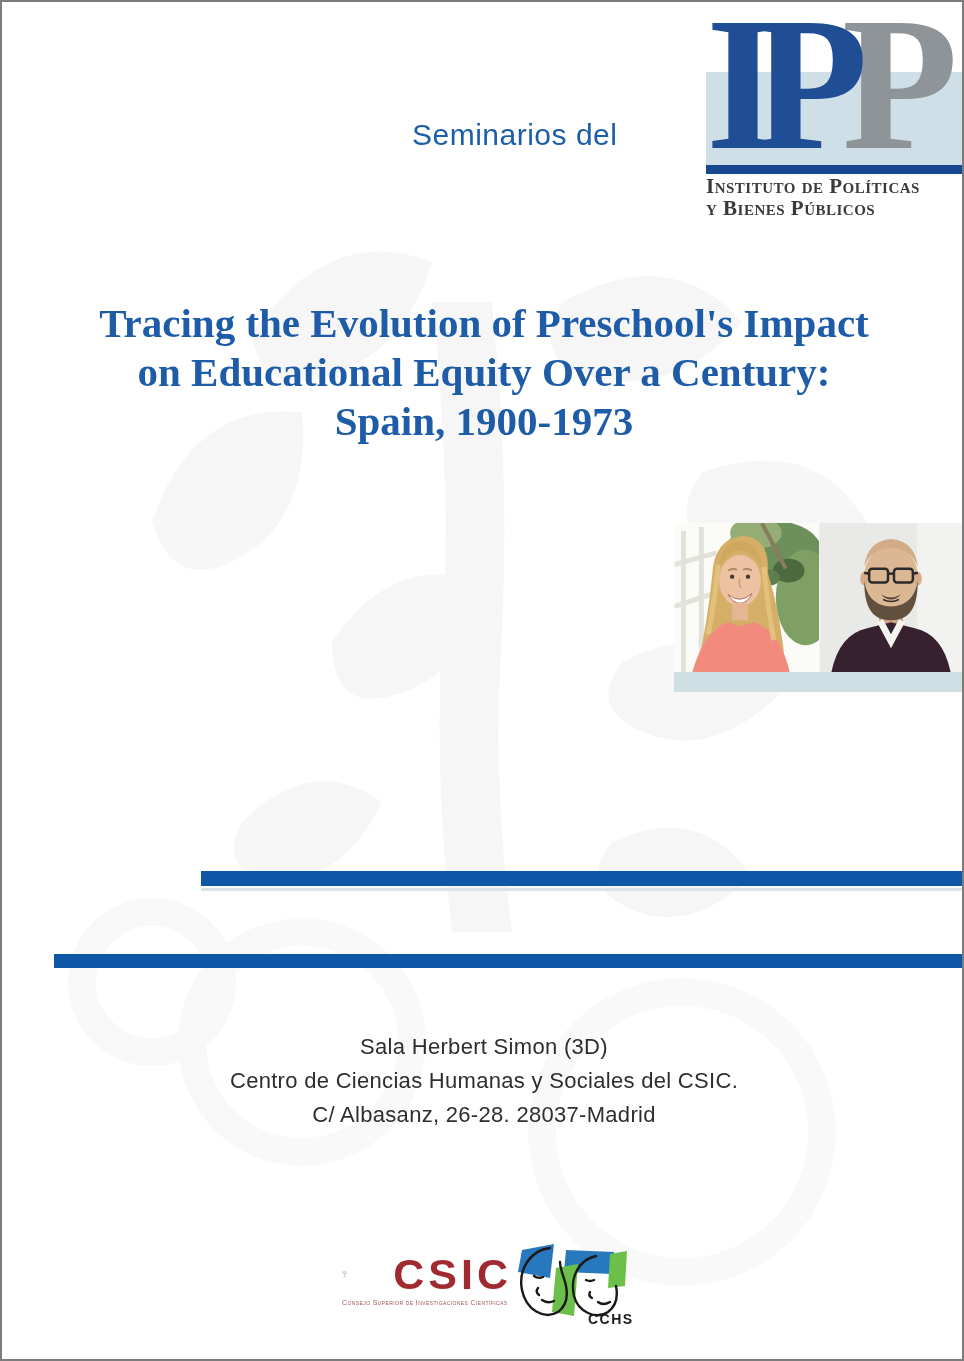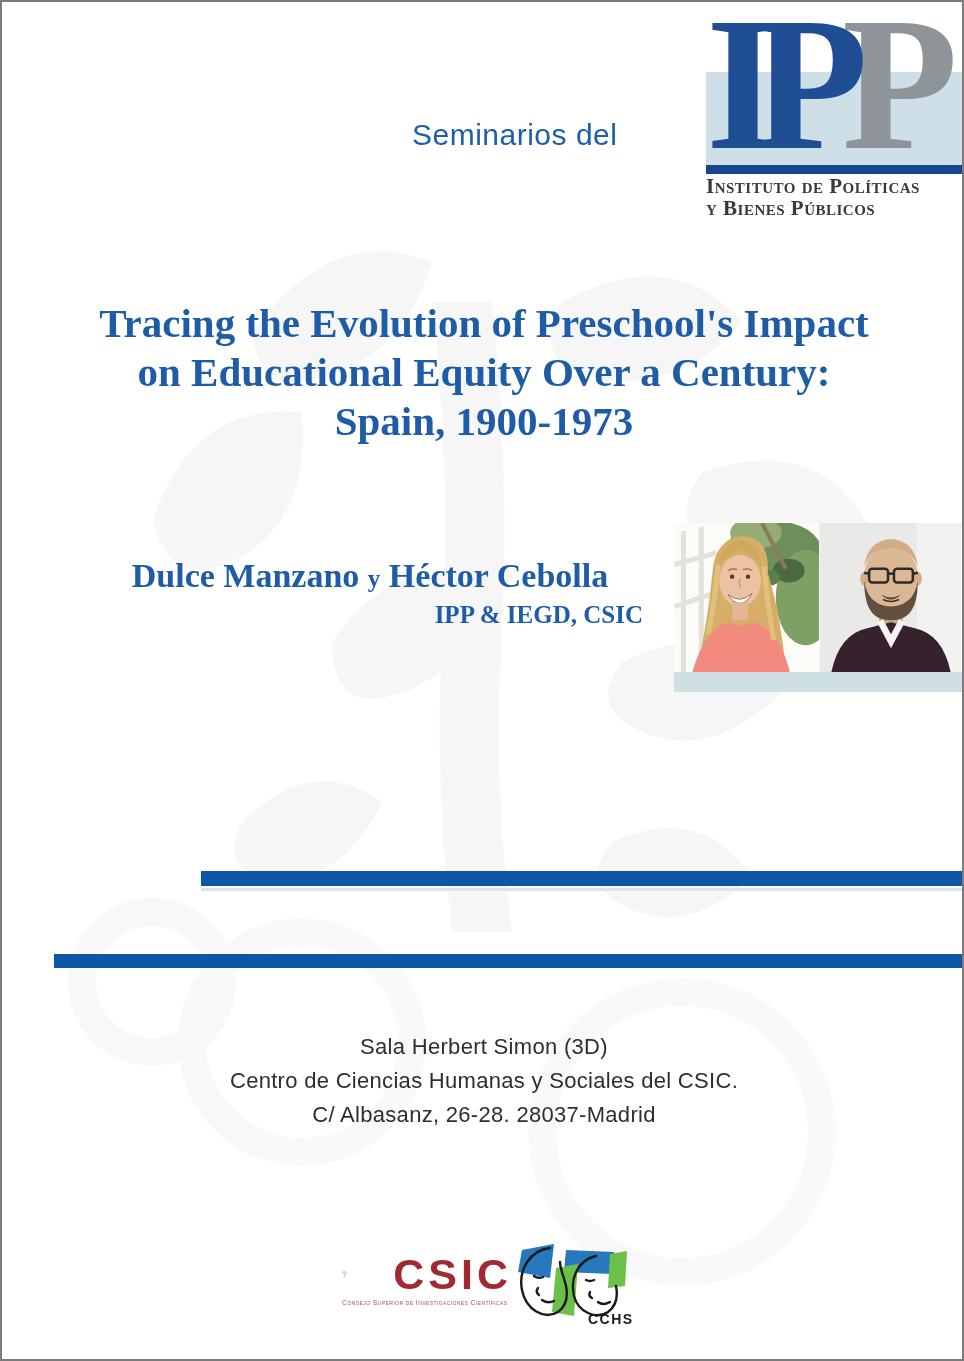--- a/index.html
+++ b/index.html
@@ -123,26 +123,20 @@
     </div>
   </div>
 
   <div class="title">
     <div>Tracing the Evolution of Preschool's Impact</div>
     <div>on Educational Equity Over a Century:</div>
     <div>Spain, 1900-1973</div>
   </div>
 
   <div class="speakers">
-    <div class="speakers-names">
-      <span>Dulce Manzano</span>
-      <span class="speakers-conn">y</span>
-      <span>Héctor Cebolla</span>
-    </div>
-    <div class="speakers-affil">IPP &amp; IEGD, CSIC</div>
   </div>
 
   <div class="photos">
     <div class="photos-row">
       <svg class="photo" width="145" height="149" viewBox="0 0 145 150">
         <rect width="145" height="150" fill="#fbfbf8"></rect>
         <ellipse cx="100" cy="28" rx="48" ry="30" fill="#6d8f5c"></ellipse>
         <ellipse cx="132" cy="75" rx="30" ry="48" fill="#7fa065"></ellipse>
         <ellipse cx="82" cy="10" rx="26" ry="16" fill="#93ad74"></ellipse>
         <ellipse cx="115" cy="48" rx="16" ry="12" fill="#4c6a40"></ellipse>

